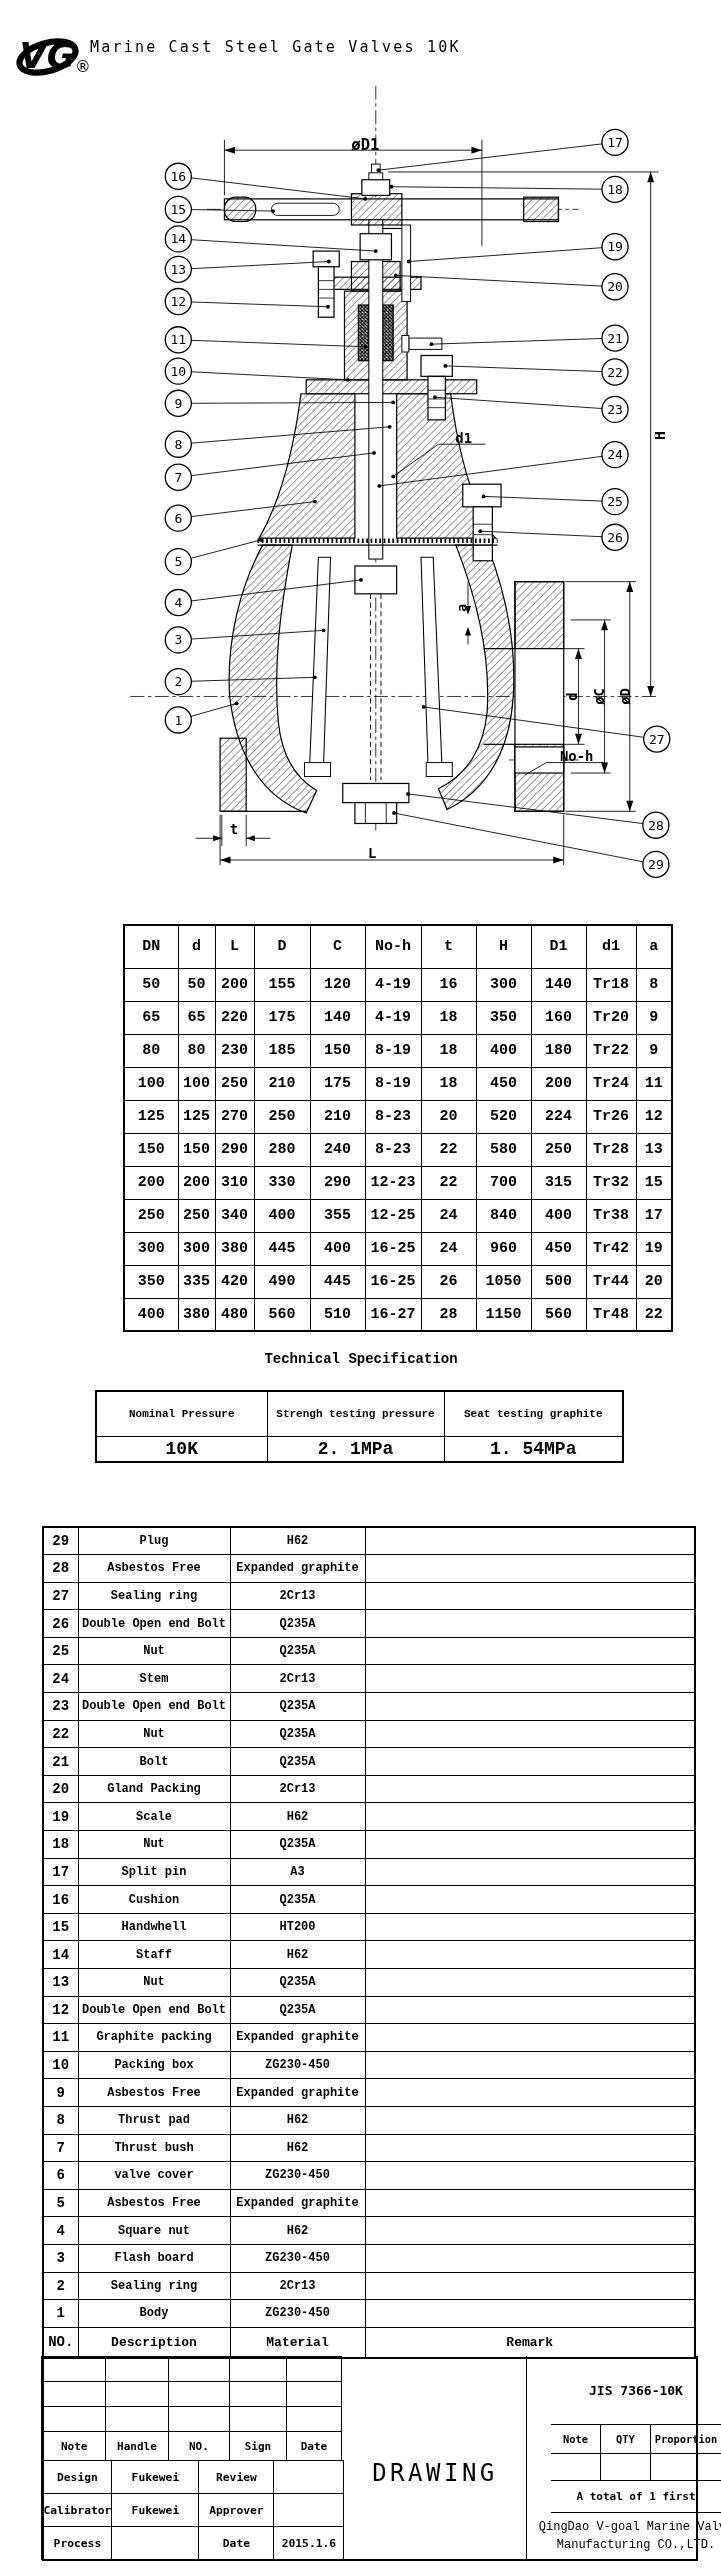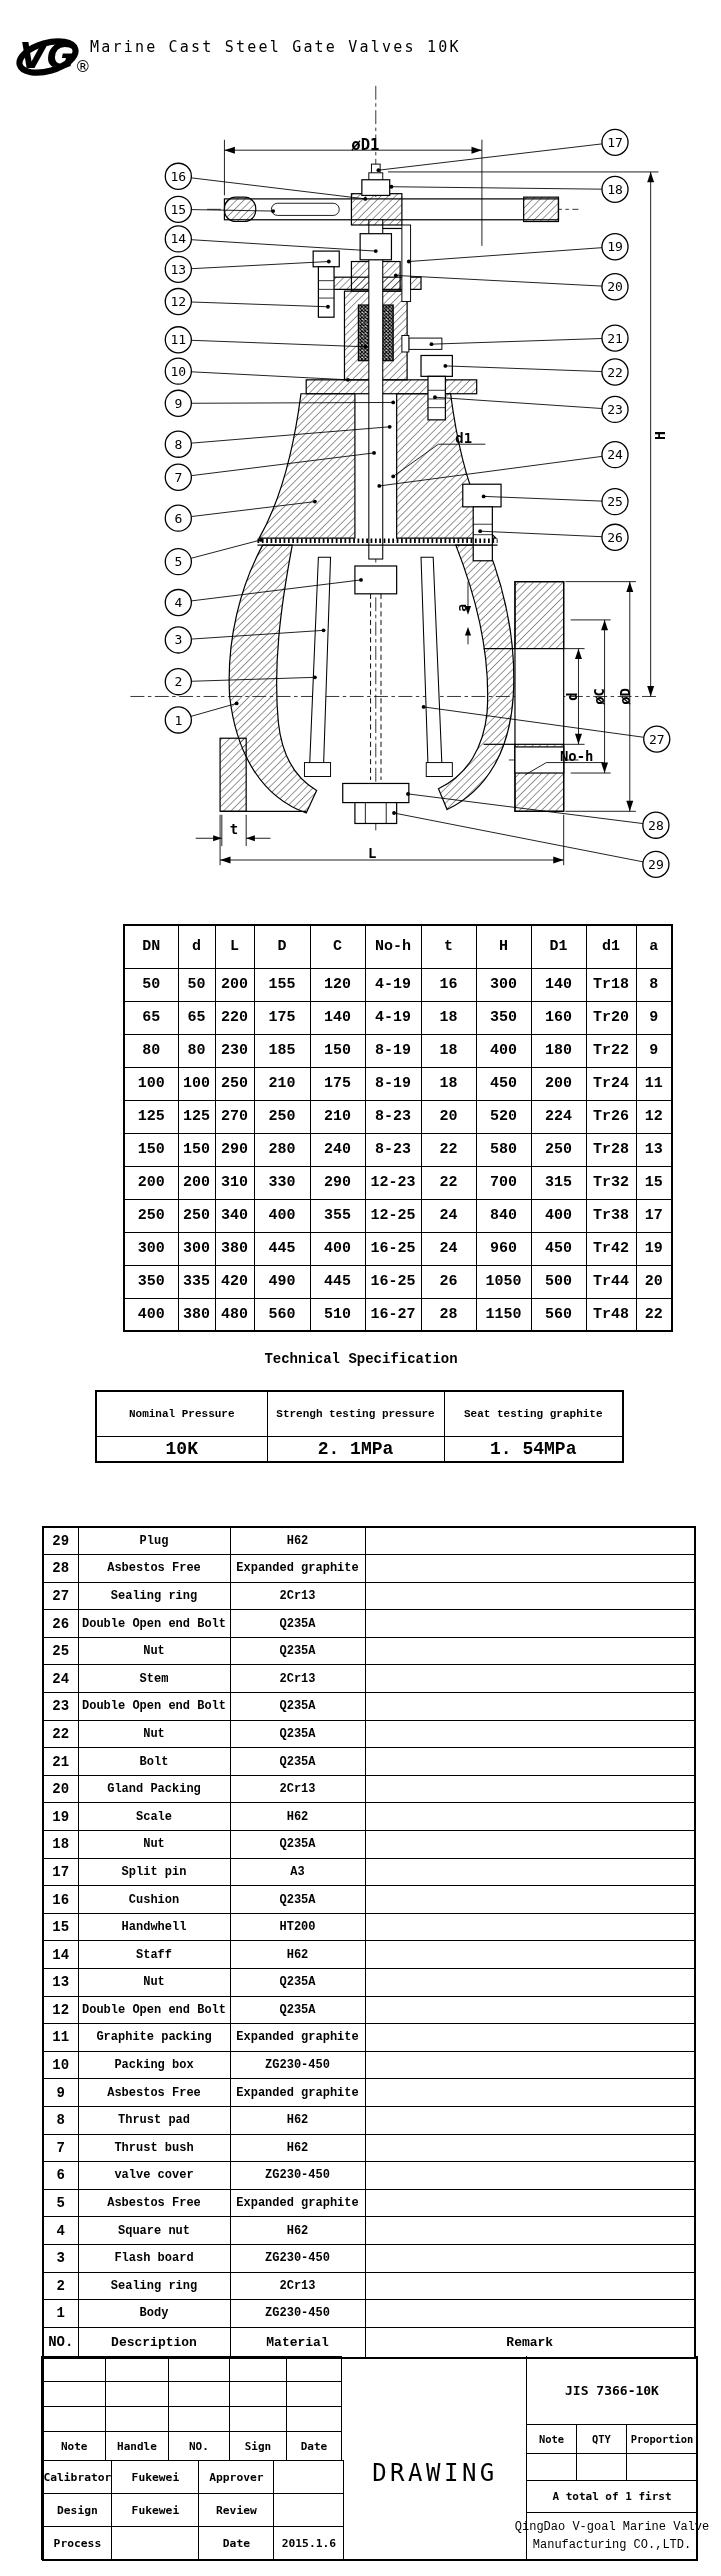--- a/index.html
+++ b/index.html
@@ -45,21 +45,21 @@
   .tb-table td{border:1.7px solid #000;text-align:center;vertical-align:middle;padding:0;
       font-family:"DejaVu Sans Mono",monospace;font-size:11.3px;font-weight:bold;}
   #sig-grid{left:-2.6px;top:0;border-left:2.6px solid #000;}
   #sig-grid tr{height:25px;}
   #sig-grid tr.hdr-row{height:29px;}
   #sig-grid tr.hdr-row td{font-size:11px;}
   #sig-rows{left:-2.6px;top:104px;border-left:2.6px solid #000;}
   #sig-rows tr{height:33px;}
   #drawing-label{position:absolute;left:304px;top:103px;width:174px;text-align:center;
       font-family:"DejaVu Sans Mono",monospace;font-size:24px;letter-spacing:3.5px;}
-  #right-block{position:absolute;left:482px;top:0;width:170px;height:203px;border-left:1.7px solid #000;}
+  #right-block{position:absolute;left:482px;top:0;width:170px;height:203px;border-left:1.7px solid #000;padding-left:24px;}
   #standard-box{height:68px;border-bottom:1.7px solid #000;display:flex;align-items:center;justify-content:center;
       font-family:"DejaVu Sans Mono",monospace;font-size:13px;font-weight:bold;}
   #qty-row,#qty-empty{display:flex;border-bottom:1.7px solid #000;}
   #qty-row div,#qty-empty div{border-right:1.7px solid #000;display:flex;align-items:center;justify-content:center;
       font-family:"DejaVu Sans Mono",monospace;font-size:10.4px;font-weight:bold;}
   #qty-row div:last-child,#qty-empty div:last-child{border-right:none;}
   #qty-row{height:28px;}
   #qty-empty{height:26px;}
   .qc1{width:49px;} .qc2{width:49px;} .qc3{flex:1;}
   #total-box{height:31px;border-bottom:1.7px solid #000;display:flex;align-items:center;justify-content:center;
@@ -791,29 +791,29 @@
   </table>
   <table class="tb-table" id="sig-rows">
     <colgroup>
         <col style="width:66px">
         <col style="width:87px">
         <col style="width:75px">
         <col style="width:70px">
       </colgroup>
     <tbody id="sig-rows-body">
         <tr>
+          <td>Design</td>
+          <td>Fukewei</td>
+          <td>Review</td>
+          <td></td>
+        </tr>
+        <tr>
           <td>Calibrator</td>
           <td>Fukewei</td>
           <td>Approver</td>
-          <td></td>
-        </tr>
-        <tr>
-          <td>Design</td>
-          <td>Fukewei</td>
-          <td>Review</td>
           <td></td>
         </tr>
         <tr>
           <td>Process</td>
           <td></td>
           <td>Date</td>
           <td>2015.1.6</td>
         </tr>
       </tbody>
   </table>

